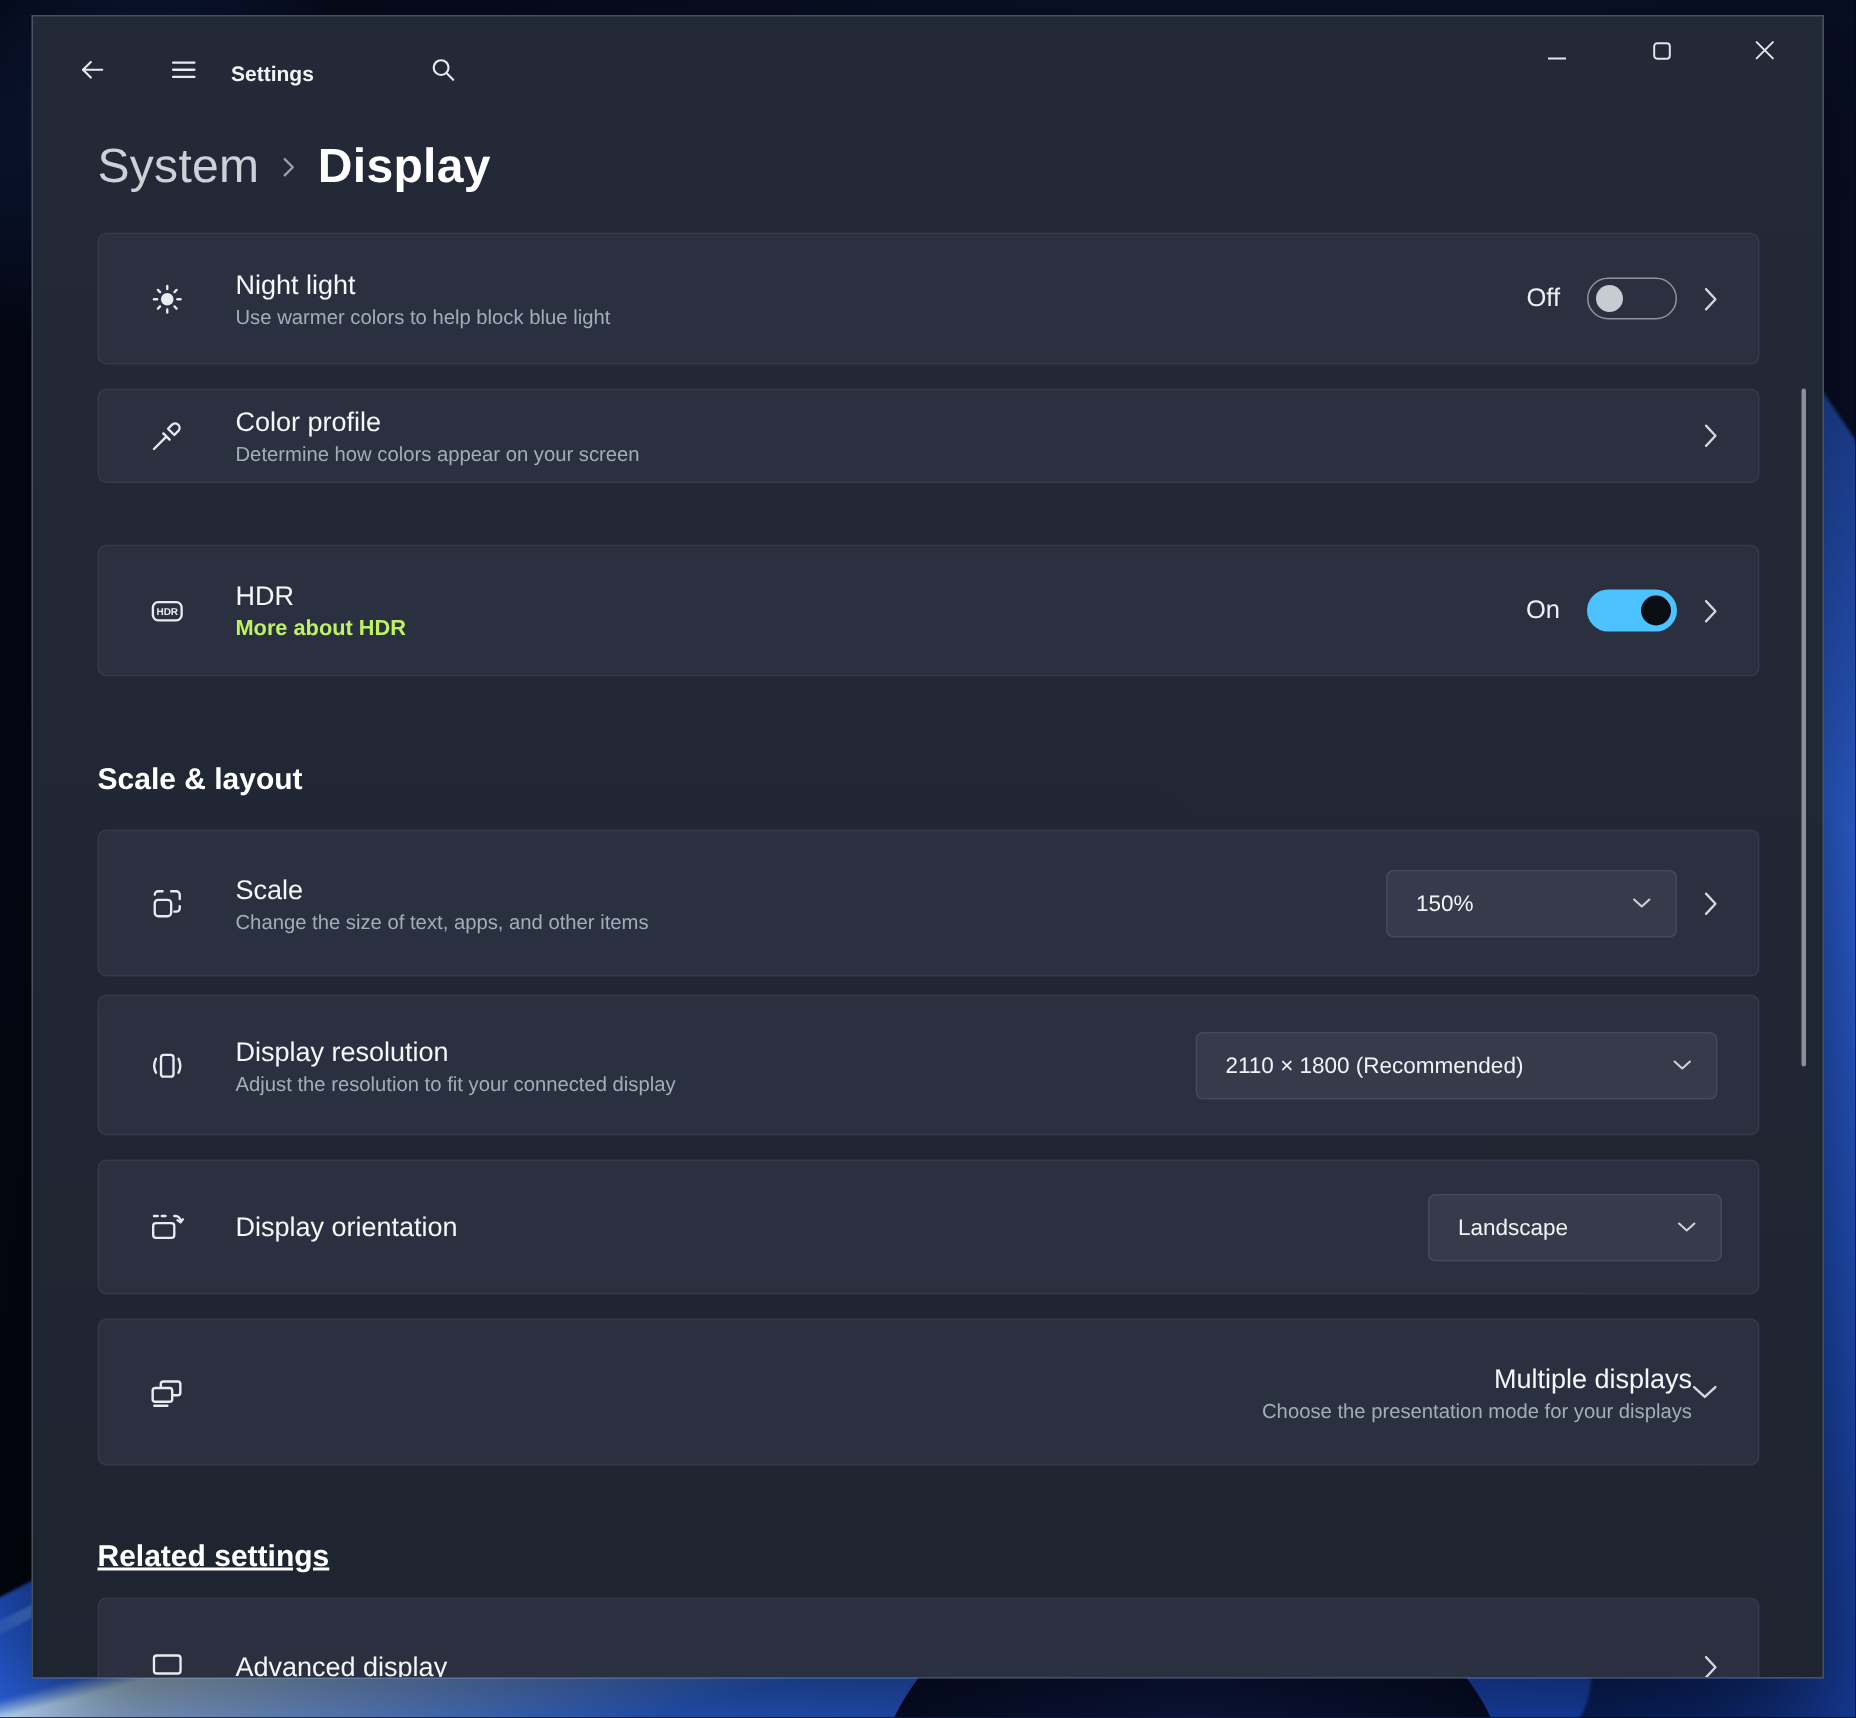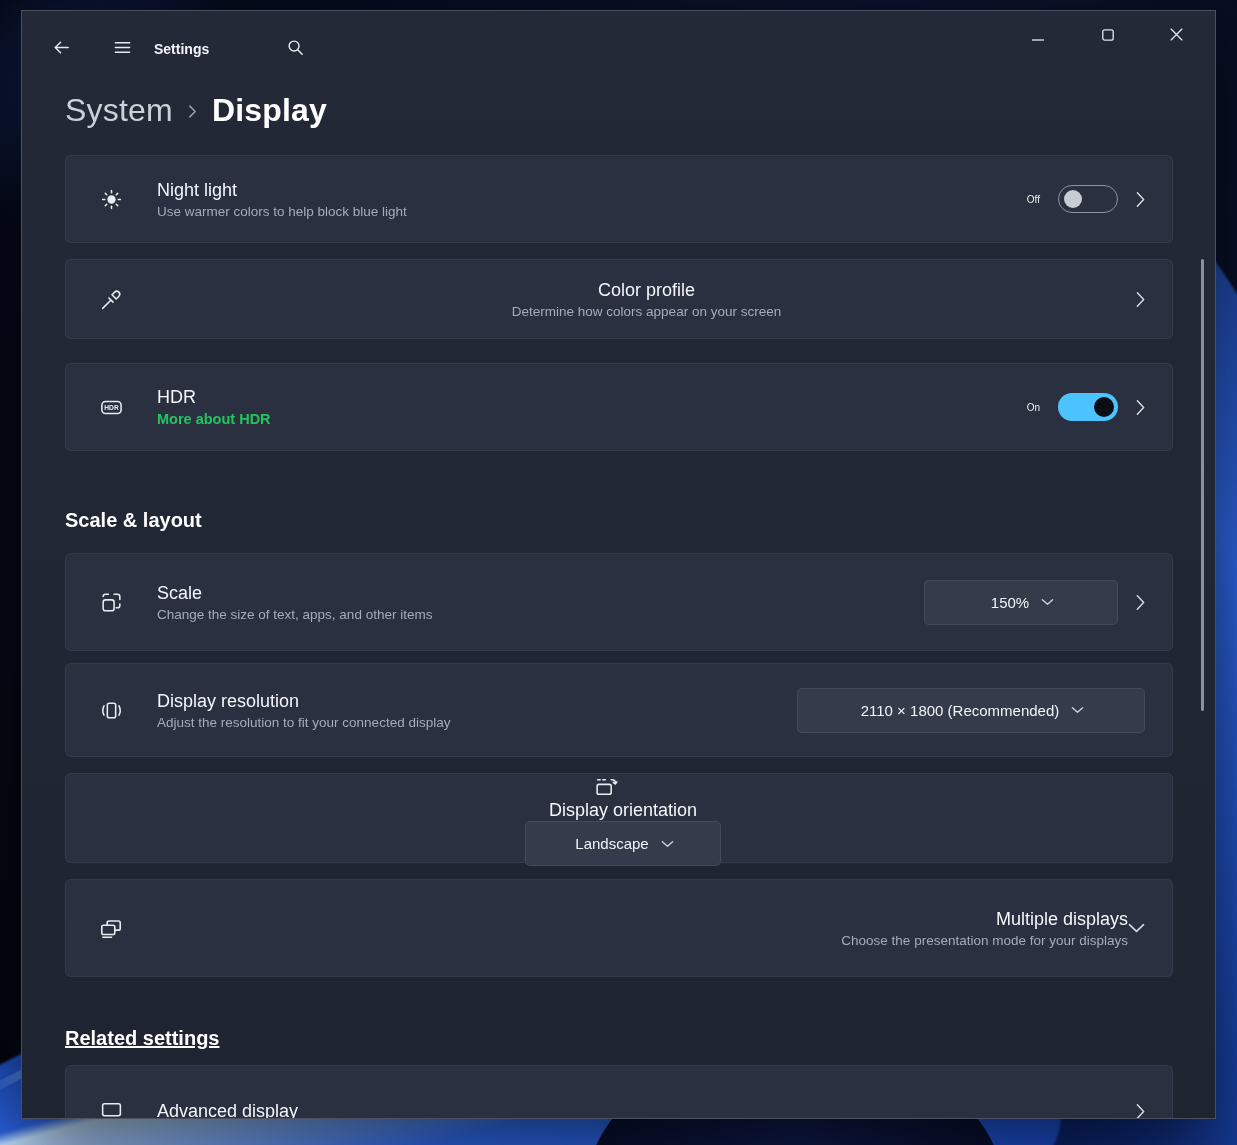--- a/index.html
+++ b/index.html
@@ -40,43 +40,43 @@
   .bc-sep{color:#9aa1ab;display:flex;align-items:center;padding-top:3px;}
   .bc-cur{font-size:32px;font-weight:600;color:#ffffff;letter-spacing:.2px;}
   
   .card{position:absolute;left:43px;width:1108px;box-sizing:border-box;
     background:#2a3040;border:1px solid rgba(255,255,255,0.055);border-radius:6px;
     display:flex;align-items:center;padding:0 27px 0 32px;}
   .card .icon{flex:0 0 26px;width:26px;margin-right:33px;color:#e8ebf0;display:flex;align-items:center;justify-content:center;}
   .texts{flex:1;display:flex;flex-direction:column;gap:3px;min-width:0;}
   .title{font-size:18px;font-weight:400;color:#f4f6f9;}
   .subtitle{font-size:13.5px;color:#a4acb9;}
-  .link{font-size:14.5px;font-weight:600;color:#22c55e;cursor:pointer;}
+  .link{font-size:14.5px;font-weight:600;color:#bef264;cursor:pointer;}
   .ctrl{display:flex;align-items:center;gap:18px;}
-  .toggle-label{font-size:10px;color:#eceff3;}
+  .toggle-label{font-size:17px;color:#eceff3;}
   .toggle{width:60px;height:28px;border-radius:15px;position:relative;box-sizing:border-box;}
   .toggle.off{border:1px solid #8d929c;background:transparent;}
   .toggle.off .knob{position:absolute;left:5px;top:4px;width:18px;height:18px;border-radius:50%;background:#c7cbd2;}
   .toggle.on{background:#4CC2FF;}
   .toggle.on .knob{position:absolute;right:4px;top:4px;width:20px;height:20px;border-radius:50%;background:#0b0e14;}
   .chev{color:#d4d8de;display:flex;align-items:center;}
   .dropdown{height:45px;box-sizing:border-box;background:#353b4b;border:1px solid rgba(255,255,255,0.08);
-    border-radius:5px;display:flex;align-items:center;justify-content:center;
+    border-radius:5px;display:flex;align-items:center;justify-content:space-between;
     padding:0 16px 0 19px;color:#f0f3f6;font-size:15px;cursor:pointer;}
   .dd-chev{color:#cdd2d9;display:flex;align-items:center;margin-left:12px;}
   .section-h{position:absolute;left:43px;font-size:20px;font-weight:600;color:#ffffff;}
   .scrollbar{position:absolute;right:11px;top:248px;width:3px;height:452px;background:#8b9099;border-radius:2px;}
   
   .c-night{top:144px;height:88px;}
-  .c-color{top:248px;height:80px;text-align:center;}
+  .c-color{top:248px;height:63px;}
   .c-hdr{top:352px;height:88px;}
   .h-scale{top:498px;}
   .c-scale{top:542px;height:98px;}
   .c-res{top:652px;height:94px;}
-  .c-orient{top:762px;height:90px;padding-right:24px;flex-direction:column;}
+  .c-orient{top:762px;height:90px;padding-right:24px;}
   .c-multi{top:868px;height:98px;text-align:right;}
   .h-related{top:1016px;text-decoration:underline;}
   .c-adv{top:1054px;height:92px;}
 </style>
 </head>
 <body>
 
 <div class="wallpaper">
   <div class="wp-glow-tl"></div>
   <div class="wp-ribbon-b"></div>

